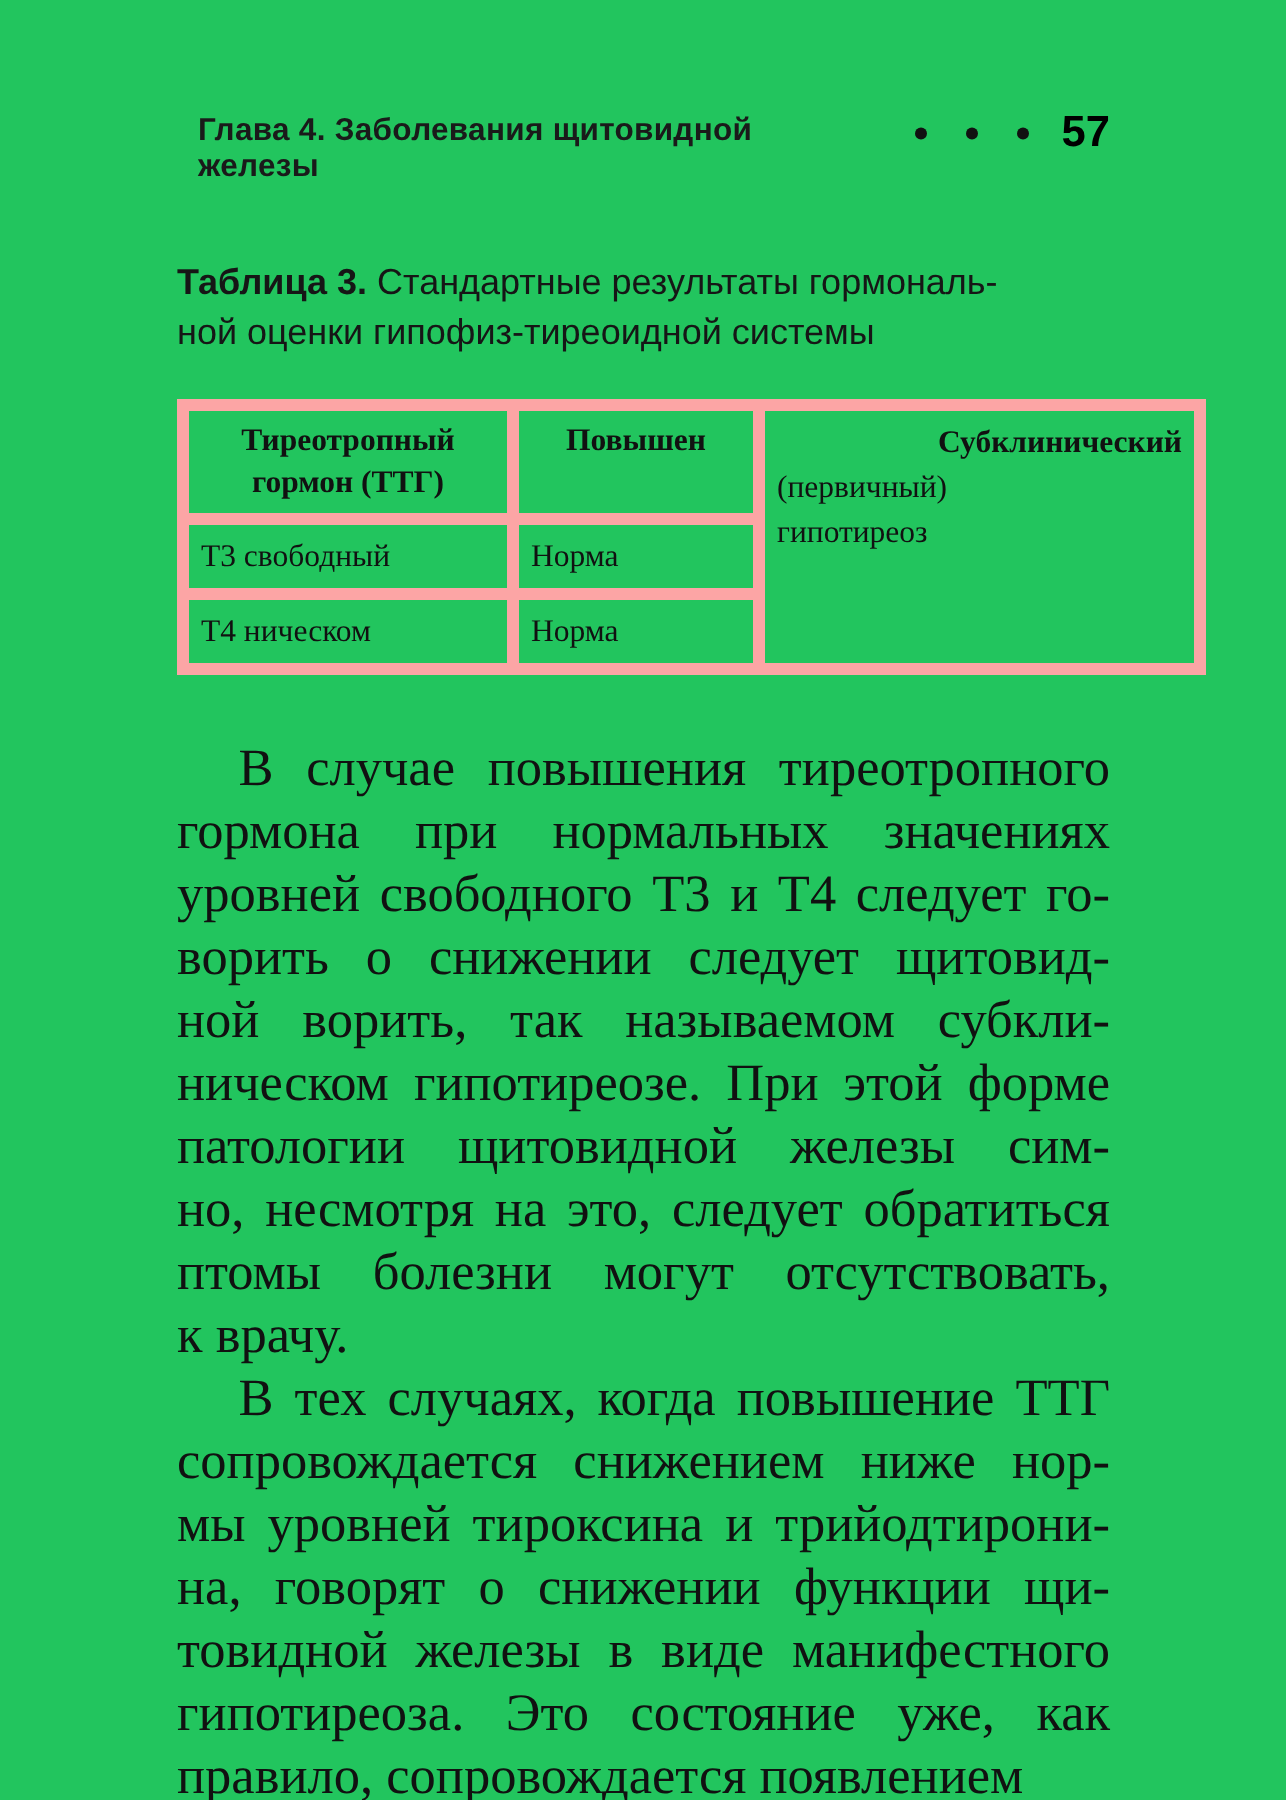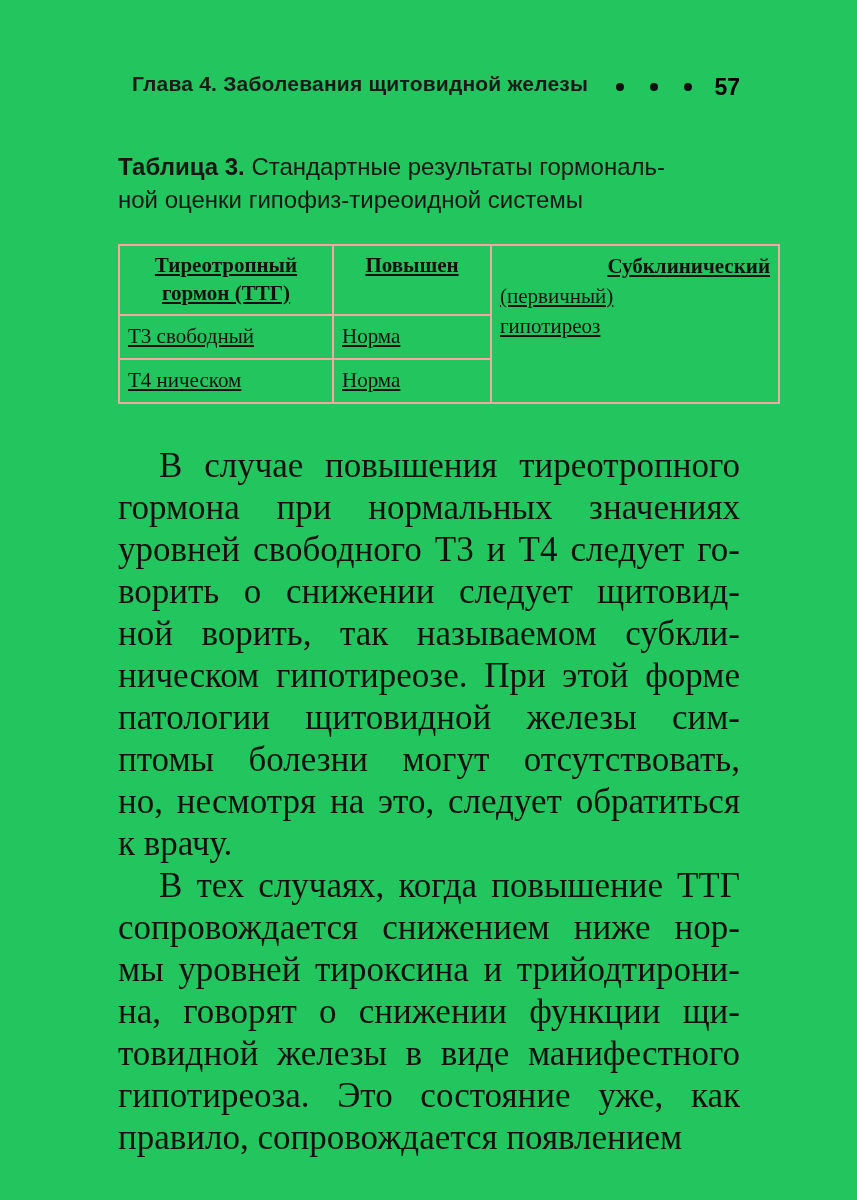--- a/index.html
+++ b/index.html
@@ -36,21 +36,21 @@
   }
   .header-right { display: flex; align-items: center; }
   .dots { display: flex; align-items: center; margin-right: 22px; }
   .dot {
     width: 8px; height: 8px;
     background: #111;
     border-radius: 50%;
     margin-left: 26px;
   }
   .page-number {
-    font-size: 23px;
+    font-size: 29px;
     font-weight: 800;
     color: #000;
   }
 
   
   .table-caption {
     margin-top: 49px;
     font-family: "Liberation Sans", sans-serif;
     font-size: 24px;
     line-height: 33px;
@@ -61,24 +61,23 @@
   
   table.hormone-table {
     margin-top: 28px;
     border-collapse: collapse;
     table-layout: fixed;
     width: 622px;
     font-size: 21px;
     color: #111;
   }
   table.hormone-table td {
-    border: 2px solid #fca5a5;
+    border: 8px solid #fca5a5;
     padding: 5px 8px;
     vertical-align: top;
-    text-decoration: underline;
   }
   td.th {
     font-weight: 700;
     text-align: center;
     padding-top: 9px;
     padding-bottom: 9px;
     height: 58px;
     line-height: 28px;
   }
   td.col1 { width: 196px; }
@@ -149,22 +148,22 @@
 
     <div class="body-text">
       <div class="para">
         <div class="bline indent">В случае повышения тиреотропного</div>
         <div class="bline">гормона при нормальных значениях</div>
         <div class="bline">уровней свободного Т3 и Т4 следует го-</div>
         <div class="bline">ворить о снижении следует щитовид-</div>
         <div class="bline">ной ворить, так называемом субкли-</div>
         <div class="bline">ническом гипотиреозе. При этой форме</div>
         <div class="bline">патологии щитовидной железы сим-</div>
+        <div class="bline">но, несмотря на это, следует обратиться</div>
         <div class="bline">птомы болезни могут отсутствовать,</div>
-        <div class="bline">но, несмотря на это, следует обратиться</div>
         <div class="bline lastline">к врачу.</div>
       </div>
       <div class="para">
         <div class="bline indent">В тех случаях, когда повышение ТТГ</div>
         <div class="bline">сопровождается снижением ниже нор-</div>
         <div class="bline">мы уровней тироксина и трийодтирони-</div>
         <div class="bline">на, говорят о снижении функции щи-</div>
         <div class="bline">товидной железы в виде манифестного</div>
         <div class="bline">гипотиреоза. Это состояние уже, как</div>
         <div class="bline lastline">правило, сопровождается появлением</div>

